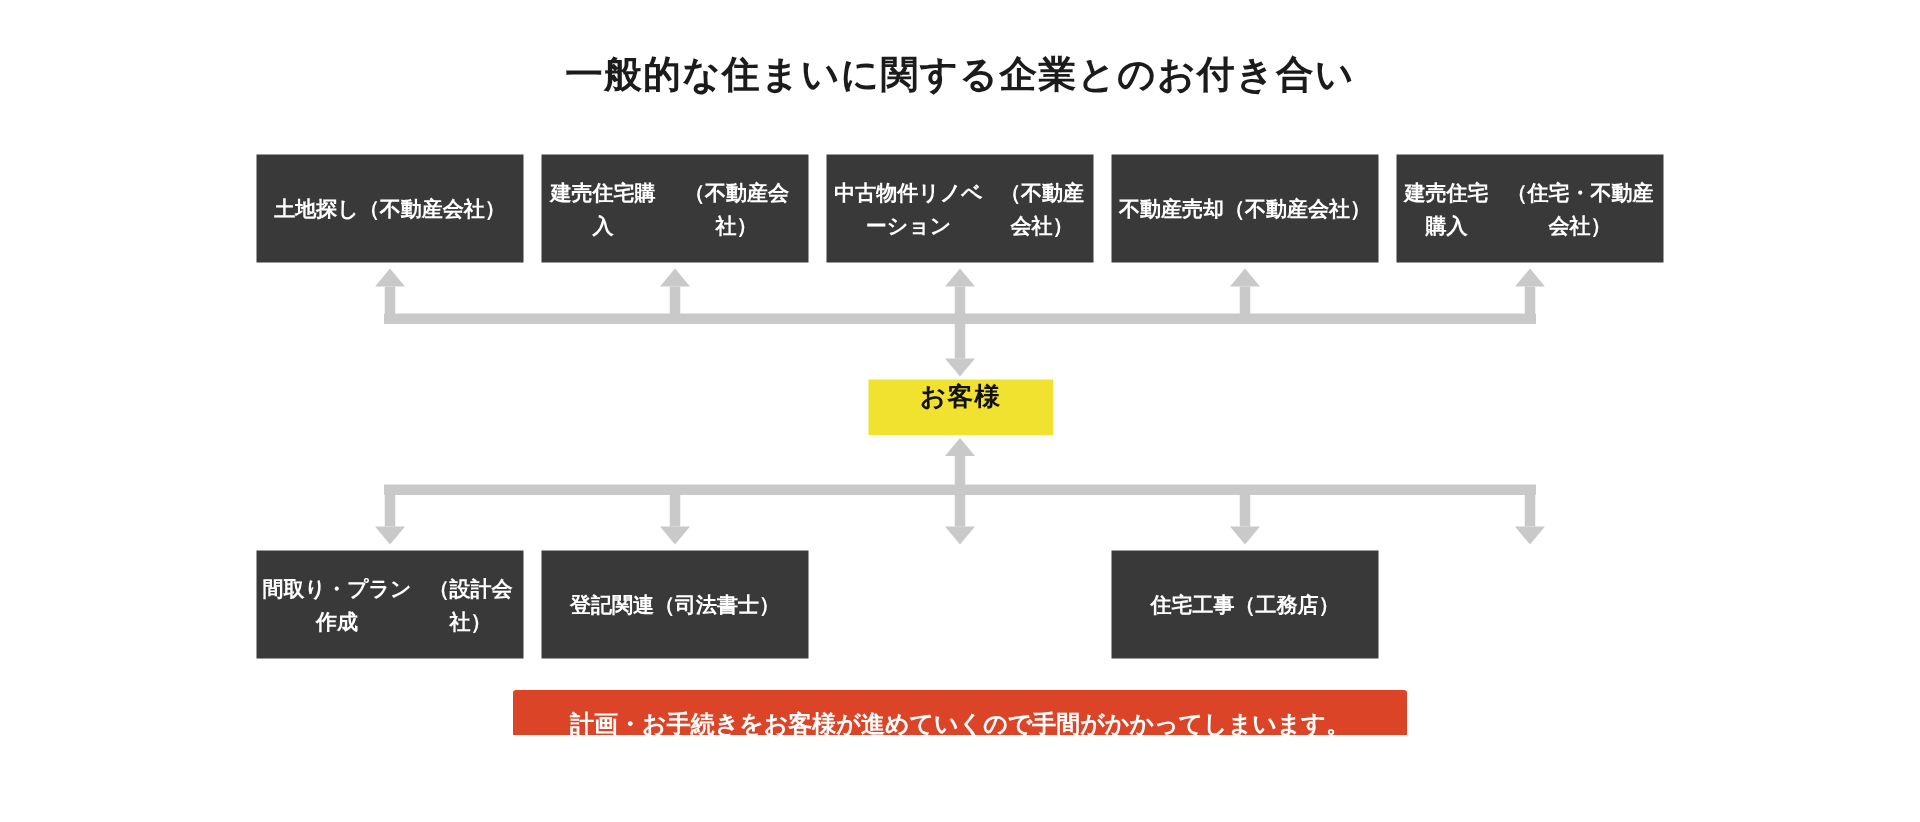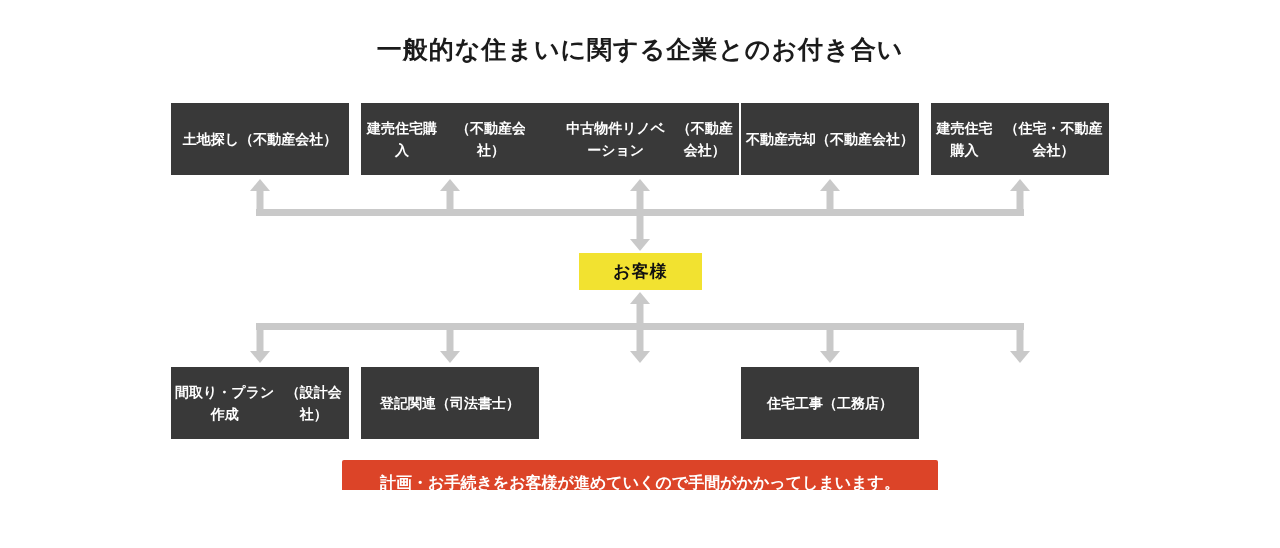--- a/index.html
+++ b/index.html
@@ -46,33 +46,32 @@
     justify-content: center;
     text-align: center;
     font-size: 14px;
     font-weight: 700;
     line-height: 22px;
   }
   .box.top-row { top: 103px; }
   .box.bottom-row { top: 367px; }
   .pos-0 { left: 171px; }
   .pos-1 { left: 361px; }
-  .pos-2 { left: 525px; padding-left: 36px; }
+  .pos-2 { left: 551px; }
   .pos-3 { left: 741px; }
   .pos-4 { left: 931px; }
   .customer-box {
     position: absolute;
     left: 579px;
     top: 253px;
     width: 123px;
     height: 37px;
     background: var(--customer-bg, #f2e230);
     color: var(--customer-text, #111111);
     display: flex;
-    align-items: center;
     justify-content: center;
     font-size: 17px;
     font-weight: 700;
     letter-spacing: 1px;
   }
   .banner {
     position: absolute;
     left: 342px;
     top: 460px;
     width: 596px;

